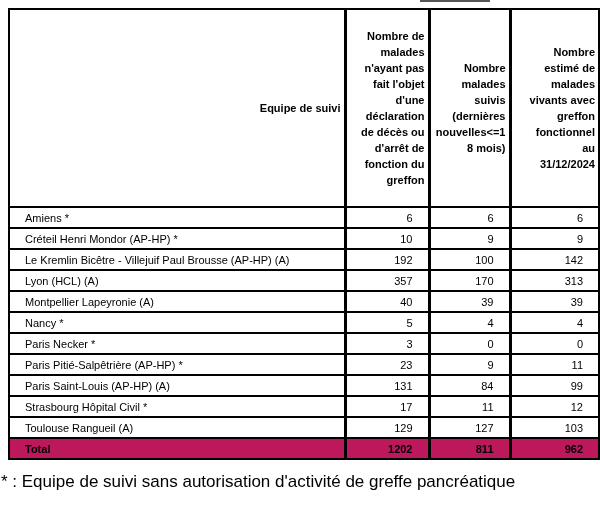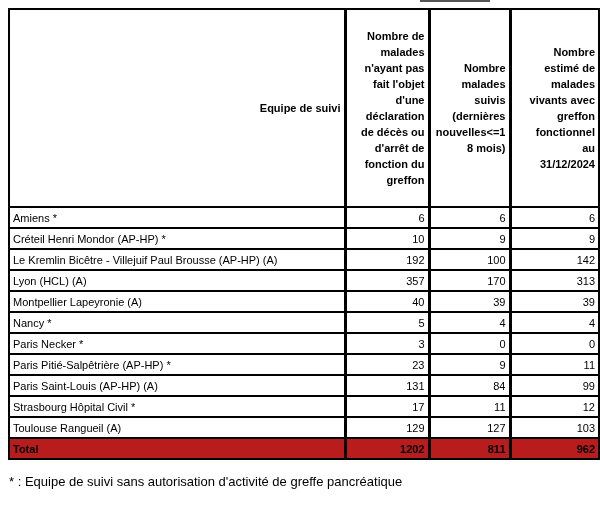--- a/index.html
+++ b/index.html
@@ -35,21 +35,21 @@
     font-size: 11px;
   }
   table.report col.c-team { width: 336px; }
   table.report col.c-v1   { width: 84px; }
   table.report col.c-v2   { width: 81px; }
   table.report col.c-v3   { width: 89px; }
 
   table.report th,
   table.report td {
     border: 2px solid #000000;
-    padding: 1px 3px;
+    padding: 1px 15px;
     overflow: hidden;
   }
   table.report td.num, table.report th.num {
     border-left-width: 3px;
   }
   table.report thead th {
     font-weight: bold;
     vertical-align: middle;
     line-height: 16px;
     padding: 18px 3px;
@@ -67,28 +67,28 @@
     vertical-align: middle;
     line-height: 14px;
   }
   td.team {
     text-align: left;
   }
   td.num {
     text-align: right;
   }
   tfoot td {
-    background: #b91c1c;
+    background: #be185d;
     font-weight: bold;
   }
   .footnotes {
     position: absolute;
-    left: 9px;
+    left: 1px;
     top: 471px;
-    font-size: 13px;
+    font-size: 17px;
     line-height: 22px;
   }
 </style>
 </head>
 <body>
 
 <div class="page">
 
   <div class="crop-artifact"></div>
 

